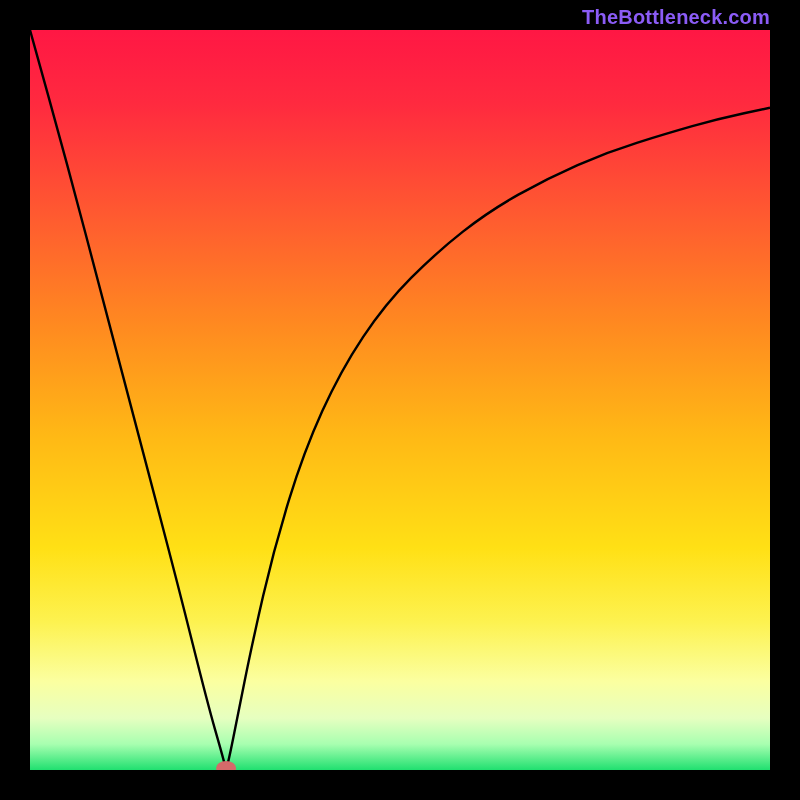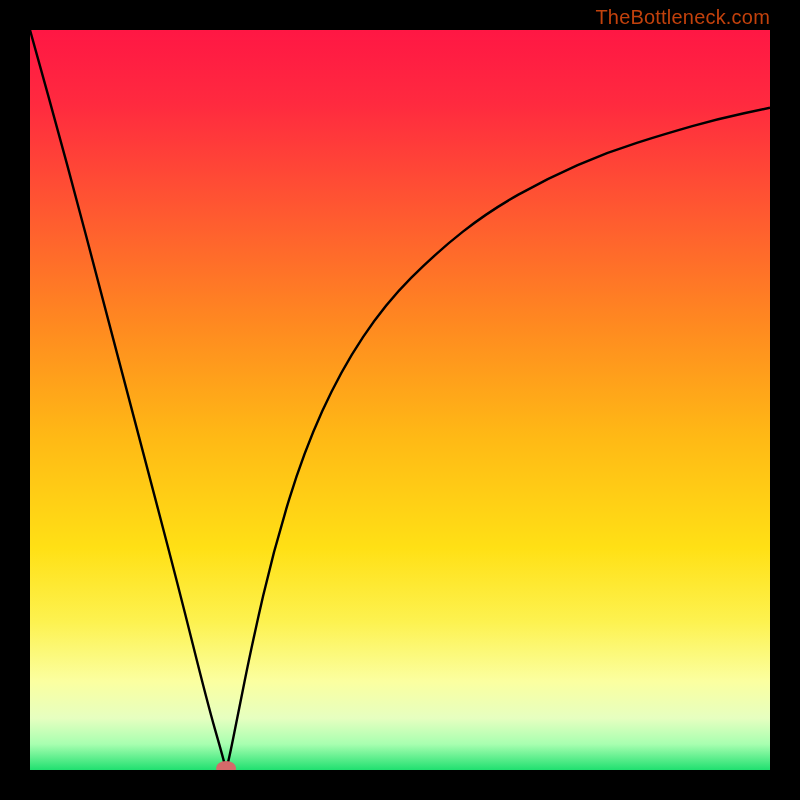--- a/index.html
+++ b/index.html
@@ -24,22 +24,22 @@
     top: 0;
     width: 740px;
     height: 740px;
   }
   .watermark {
     position: absolute;
     top: 6px;
     right: 30px;
     font-family: Arial, Helvetica, sans-serif;
     font-size: 20px;
-    font-weight: normal;
-    color: #c2410c;
+    font-weight: bold;
+    color: #8b5cf6;
     letter-spacing: 0.2px;
   }
   svg {
     display: block;
   }
 </style>
 </head>
 <body>
 
 <div class="frame">

